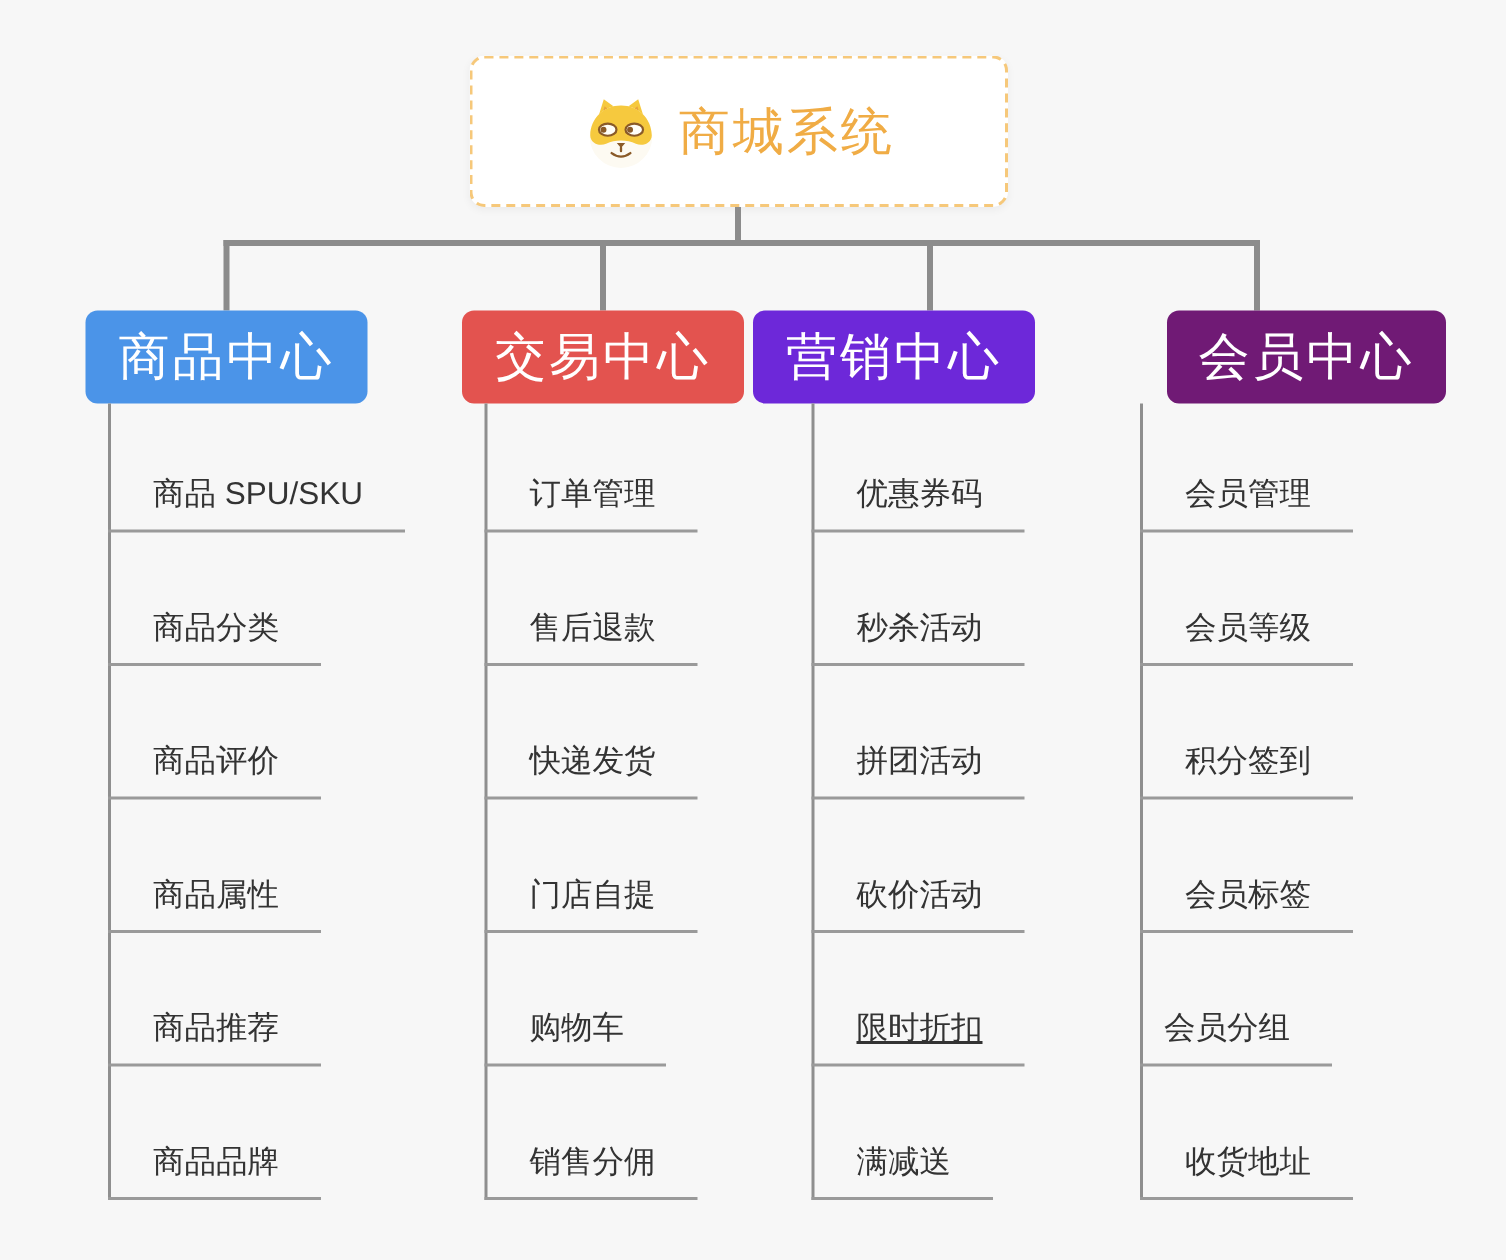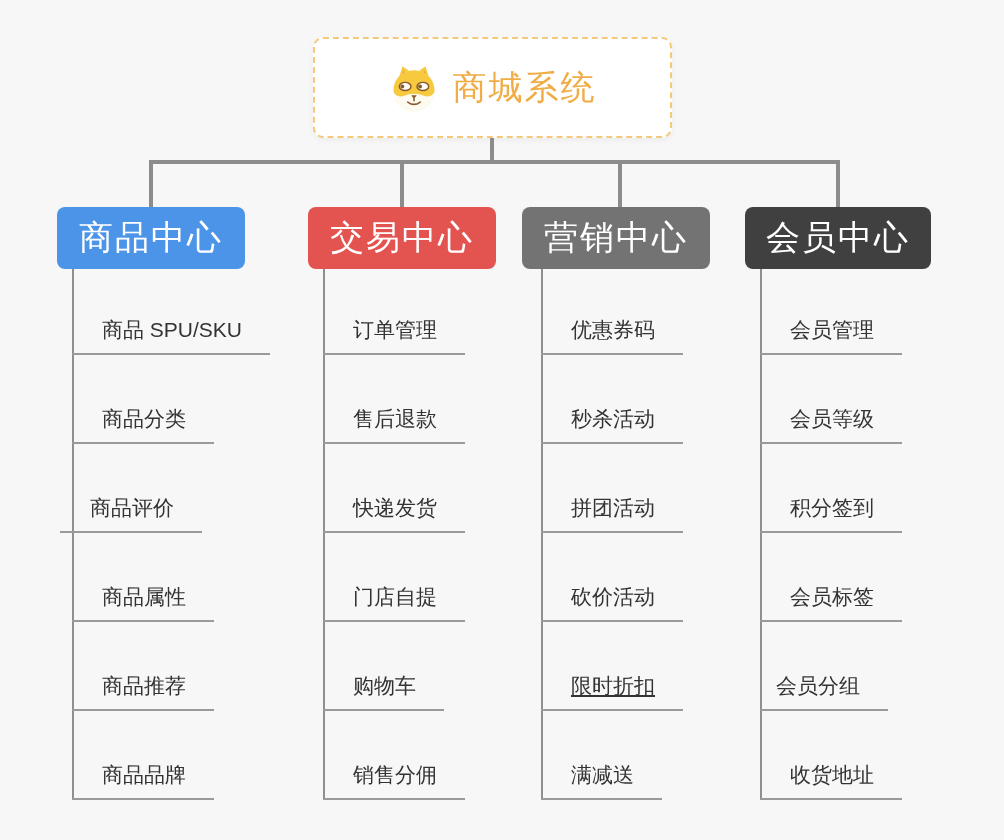--- a/index.html
+++ b/index.html
@@ -113,48 +113,48 @@
   <div class="line hbar"></div>
 
   <div id="branches">
       <div class="line drop" style="left: 149px;"></div>
       <div class="branch-node" style="left: 57px; width: 188px; background: rgb(75, 148, 232);">
         <span class="branch-label">商品中心</span>
       </div>
       <div class="line spine" style="left: 72px;"></div>
       <div class="child-node" style="left: 72px; top: 315px;">商品 SPU/SKU</div>
       <div class="child-node" style="left: 72px; top: 404px; text-align: right;">商品分类</div>
-      <div class="child-node" style="left: 60px; top: 493px;">商品评价</div>
+      <div class="child-node" style="left: 72px; top: 493px;">商品评价</div>
       <div class="child-node" style="left: 72px; top: 582px;">商品属性</div>
       <div class="child-node" style="left: 72px; top: 671px;">商品推荐</div>
       <div class="child-node" style="left: 72px; top: 760px;">商品品牌</div>
       <div class="line drop" style="left: 400px;"></div>
       <div class="branch-node" style="left: 308px; width: 188px; background: rgb(227, 83, 79);">
         <span class="branch-label">交易中心</span>
       </div>
       <div class="line spine" style="left: 323px;"></div>
       <div class="child-node" style="left: 323px; top: 315px;">订单管理</div>
       <div class="child-node" style="left: 323px; top: 404px;">售后退款</div>
       <div class="child-node" style="left: 323px; top: 493px;">快递发货</div>
       <div class="child-node" style="left: 323px; top: 582px;">门店自提</div>
       <div class="child-node" style="left: 323px; top: 671px;">购物车</div>
       <div class="child-node" style="left: 323px; top: 760px;">销售分佣</div>
       <div class="line drop" style="left: 618px;"></div>
-      <div class="branch-node" style="left: 522px; width: 188px; background: #737373;">
+      <div class="branch-node" style="left: 502px; width: 188px; background: #6d28d9;">
         <span class="branch-label">营销中心</span>
       </div>
       <div class="line spine" style="left: 541px;"></div>
       <div class="child-node" style="left: 541px; top: 315px;">优惠券码</div>
       <div class="child-node" style="left: 541px; top: 404px;">秒杀活动</div>
       <div class="child-node" style="left: 541px; top: 493px;">拼团活动</div>
       <div class="child-node" style="left: 541px; top: 582px;">砍价活动</div>
       <div class="child-node" style="left: 541px; top: 671px; text-decoration: underline;">限时折扣</div>
       <div class="child-node" style="left: 541px; top: 760px;">满减送</div>
       <div class="line drop" style="left: 836px;"></div>
-      <div class="branch-node" style="left: 745px; width: 186px; background: #404040;">
+      <div class="branch-node" style="left: 778px; width: 186px; background: #701a75;">
         <span class="branch-label">会员中心</span>
       </div>
       <div class="line spine" style="left: 760px;"></div>
       <div class="child-node" style="left: 760px; top: 315px;">会员管理</div>
       <div class="child-node" style="left: 760px; top: 404px;">会员等级</div>
       <div class="child-node" style="left: 760px; top: 493px;">积分签到</div>
       <div class="child-node" style="left: 760px; top: 582px;">会员标签</div>
       <div class="child-node" style="left: 760px; top: 671px; padding-left: 16px;">会员分组</div>
       <div class="child-node" style="left: 760px; top: 760px;">收货地址</div>
     </div>

